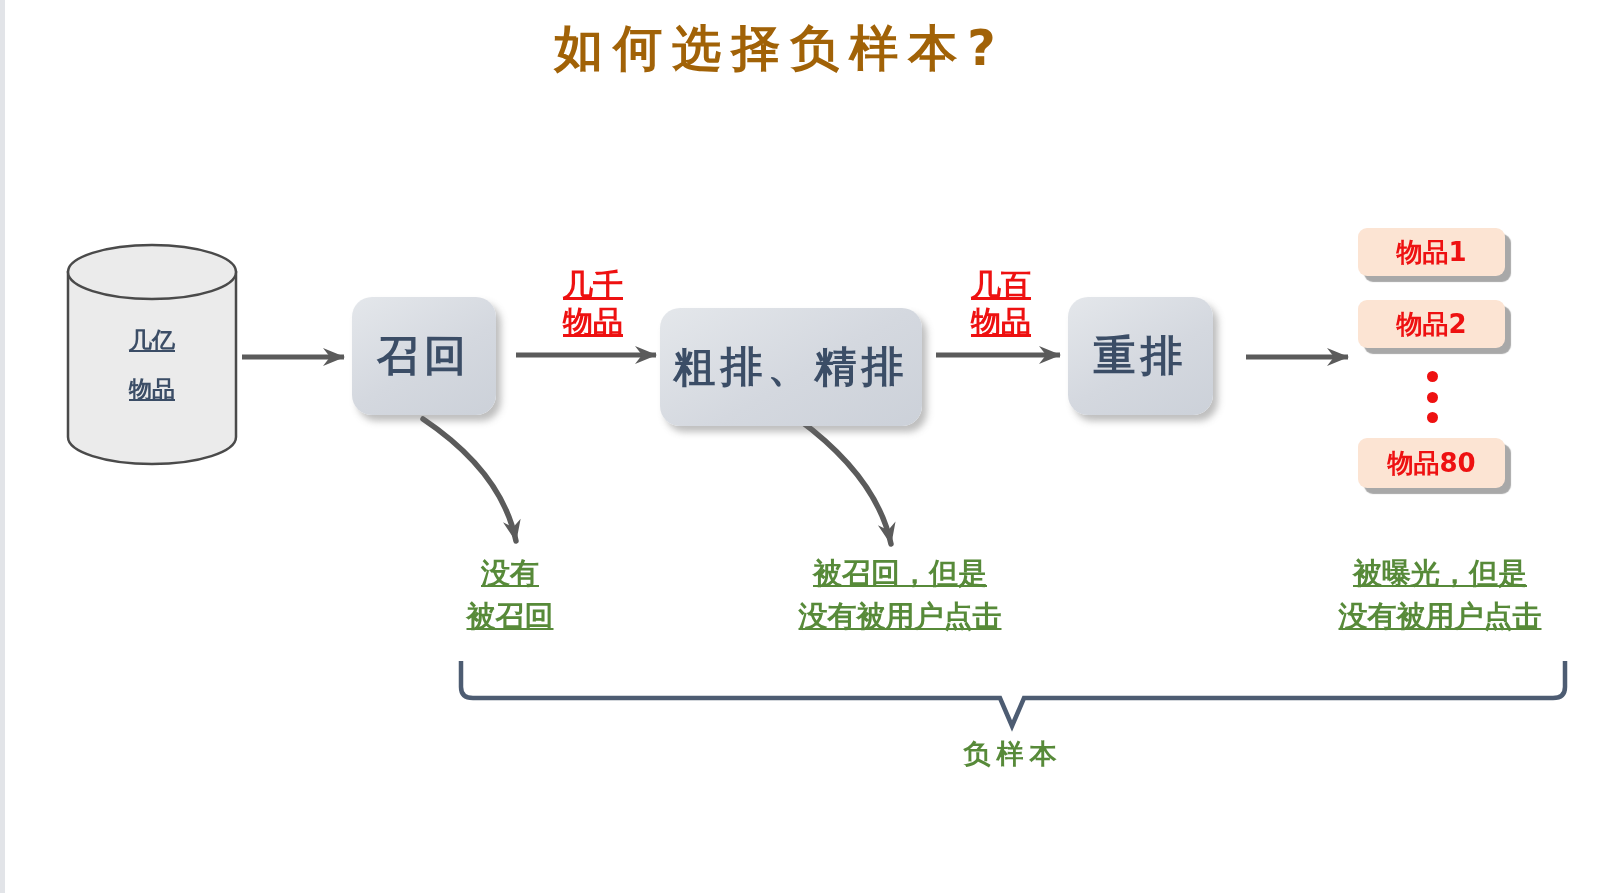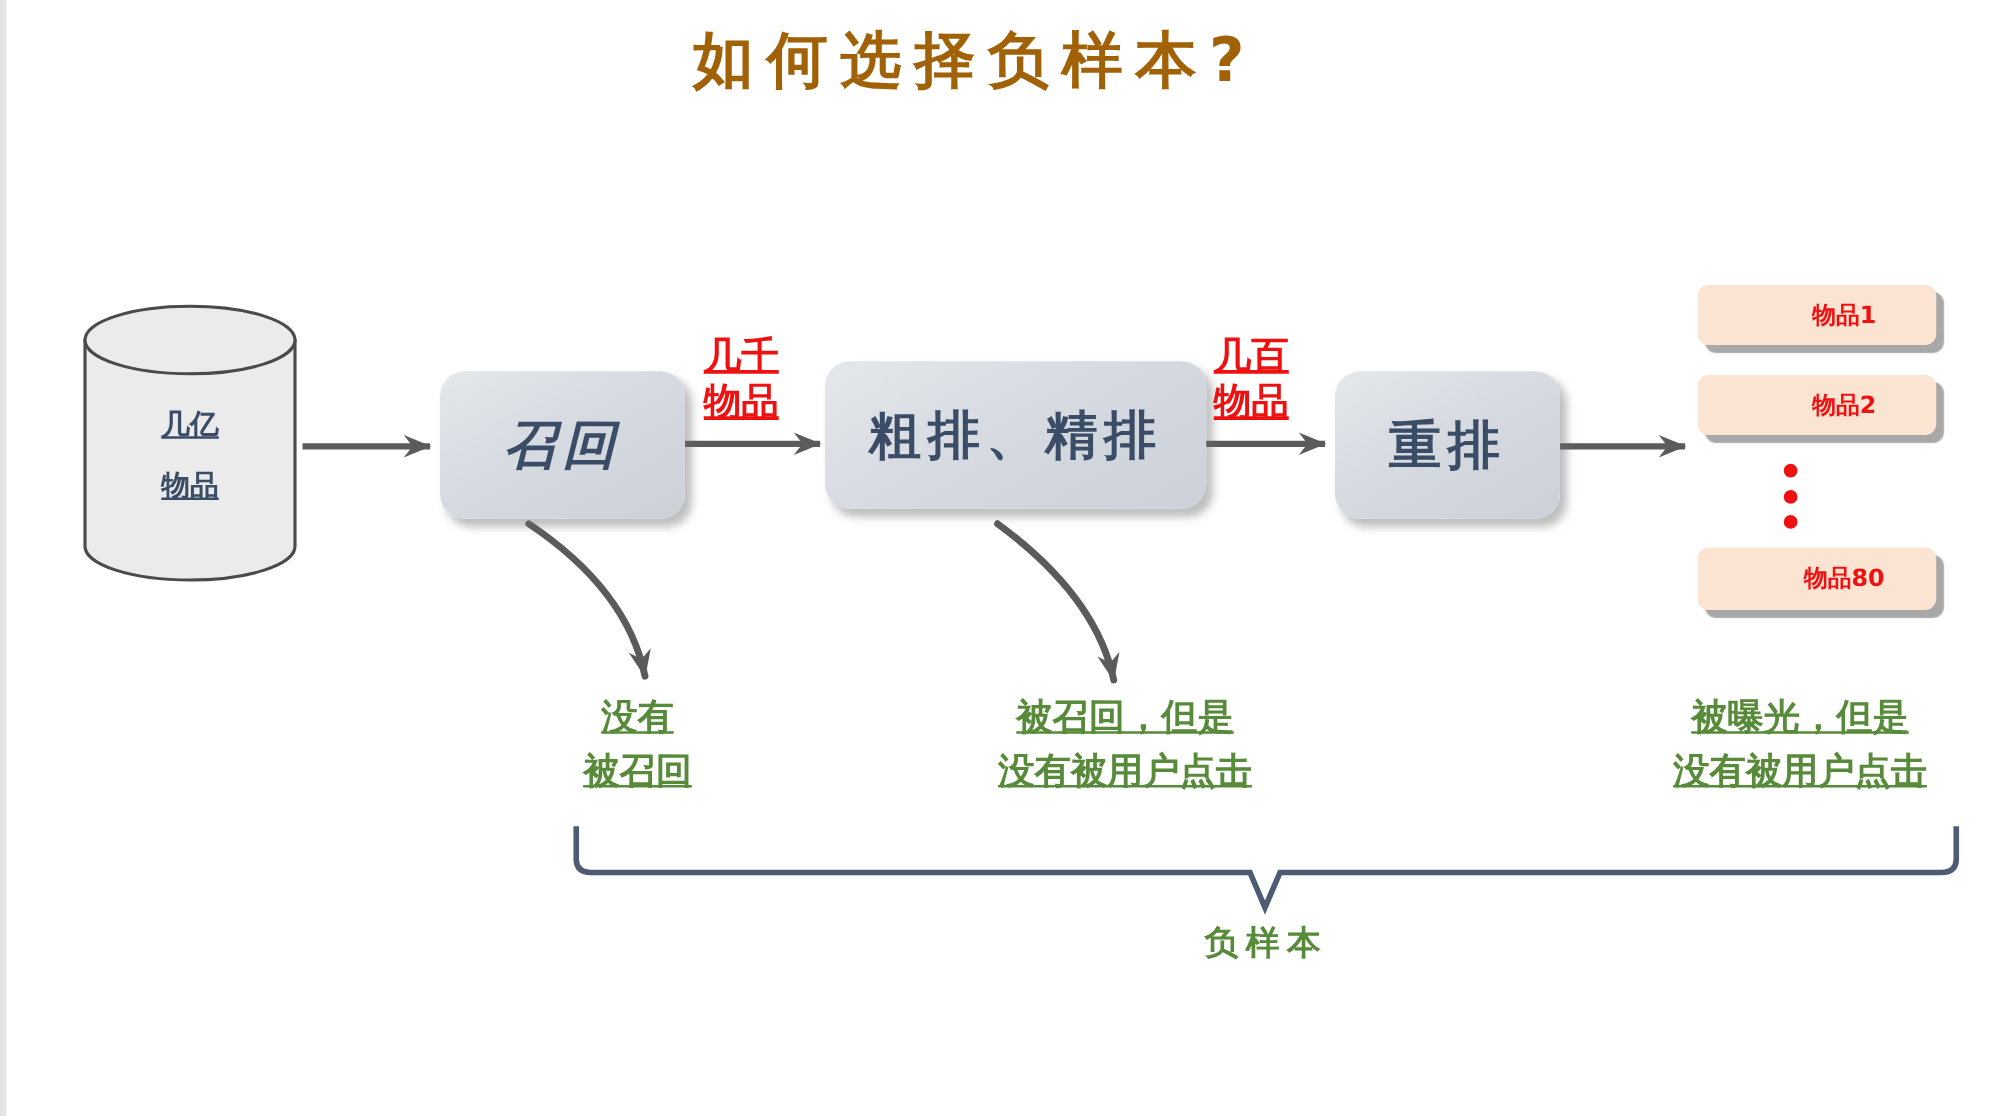--- a/index.html
+++ b/index.html
@@ -15,31 +15,31 @@
   .multiline{white-space:pre-line;text-align:center;text-decoration:underline;}
 
   #source-label{left:68px;top:316px;width:168px;font-size:23px;line-height:49px;
     font-weight:bold;color:#3b4d66;}
 
   .stage{border-radius:20px;
     background:linear-gradient(150deg,#e4e7eb 0%,#d4d8df 55%,#ccd1d9 100%);
     box-shadow:5px 6px 7px rgba(110,110,110,.45);
     display:flex;align-items:center;justify-content:center;
     color:#3b4d66;font-size:42px;font-weight:bold;letter-spacing:5px;}
-  #stage-recall{left:352px;top:297px;width:196px;height:118px;font-style:italic;}
-  #stage-ranking{left:660px;top:289px;width:305px;height:118px;}
-  #stage-rerank{left:1068px;top:297px;width:180px;height:118px;}
+  #stage-recall{left:352px;top:297px;width:144px;height:118px;}
+  #stage-ranking{left:660px;top:308px;width:262px;height:118px;}
+  #stage-rerank{left:1068px;top:297px;width:145px;height:118px;}
 
   .edge-label{font-size:30px;line-height:37px;font-weight:bold;color:#ee1111;}
   #edge-label-1{left:528px;top:266px;width:130px;}
   #edge-label-2{left:936px;top:266px;width:130px;}
 
   .item{left:1358px;width:147px;height:48px;background:#fce4d3;border-radius:9px;
     box-shadow:6px 6px 1px #a8a8a8;display:flex;align-items:center;justify-content:center;
-    color:#ee1111;font-size:19px;font-weight:bold;padding-left:44px;}
+    color:#ee1111;font-size:26px;font-weight:bold;}
   #item-1{top:228px;}
   #item-2{top:300px;}
   #item-80{top:438px;height:50px;}
   .dot{width:11px;height:11px;border-radius:50%;background:#ee1111;left:1427px;}
   #dot-1{top:371px;} #dot-2{top:392px;} #dot-3{top:412px;}
 
   .annotation{font-size:29px;line-height:43px;font-weight:bold;color:#578a39;}
   #annotation-not-recalled{left:400px;top:552px;width:220px;}
   #annotation-not-selected{left:735px;top:552px;width:330px;}
   #annotation-not-clicked{left:1275px;top:552px;width:330px;}

